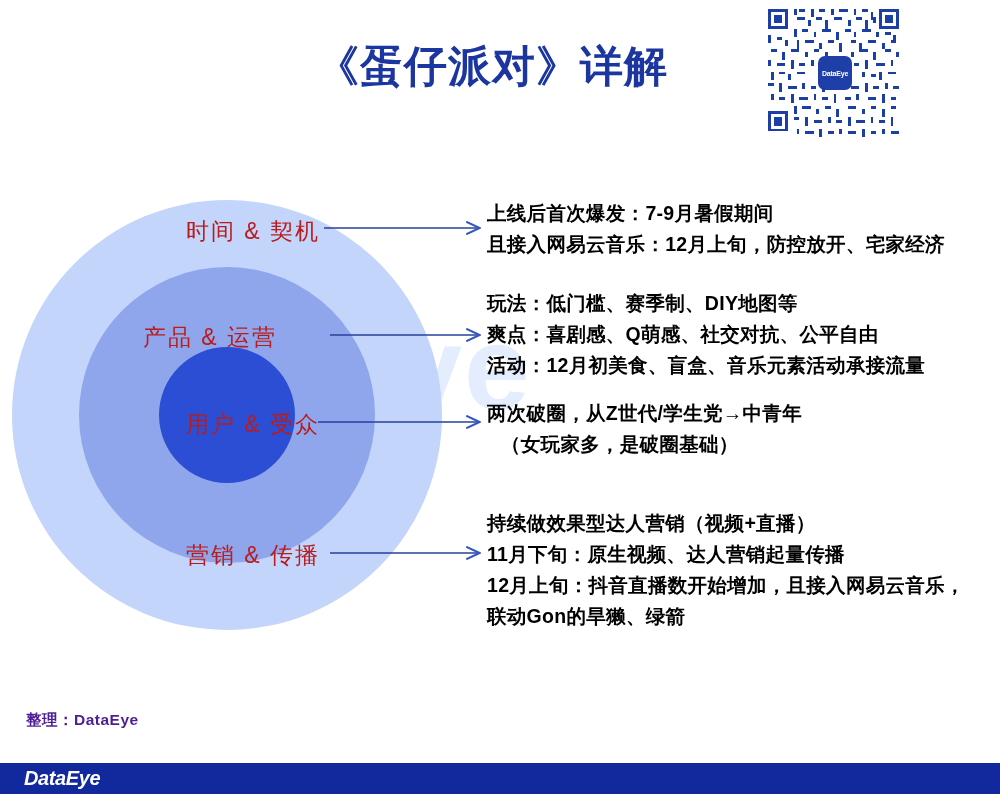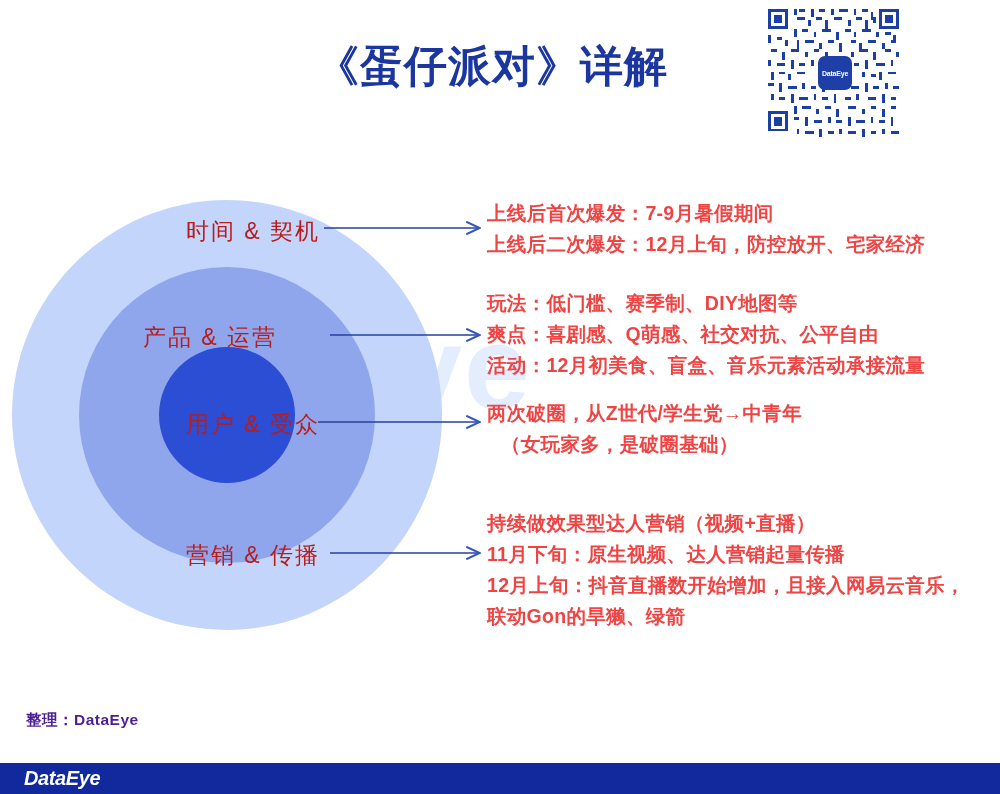--- a/index.html
+++ b/index.html
@@ -57,21 +57,21 @@
   .clabel-1{left:100px;top:322px;width:220px;text-align:center;}
   .clabel-2{left:100px;top:409px;width:220px;}
   .clabel-3{left:100px;top:540px;width:220px;}
 
   
   .connectors{position:absolute;left:0;top:0;width:1000px;height:794px;pointer-events:none;}
 
   
   .tblock{
     position:absolute;
-    color:#ef4444;font-size:19.5px;font-weight:700;
+    color:#000000;font-size:19.5px;font-weight:700;
     line-height:31px;letter-spacing:0.3px;
     white-space:nowrap;
   }
   .tb-0{left:487px;top:198px;}
   .tb-1{left:487px;top:288px;}
   .tb-2{left:487px;top:398px;}
   .tb-3{left:487px;top:508px;}
   .tb-line{display:block;}
   .tb-indent{padding-left:14px;}
 
@@ -271,21 +271,21 @@
     <g stroke="#24409c" stroke-width="1.6" fill="none" marker-end="url(#ah)">
       <line x1="324" y1="228" x2="479" y2="228"></line>
       <line x1="330" y1="335" x2="479" y2="335"></line>
       <line x1="318" y1="422" x2="479" y2="422"></line>
       <line x1="330" y1="553" x2="479" y2="553"></line>
     </g>
   </svg>
 
   <div class="tblock tb-0">
     <span class="tb-line">上线后首次爆发：7-9月暑假期间</span>
-    <span class="tb-line">上线后二次爆发：12月上旬，防控放开、宅家经济</span>
+    <span class="tb-line">且接入网易云音乐：12月上旬，防控放开、宅家经济</span>
   </div>
 
   <div class="tblock tb-1">
     <span class="tb-line">玩法：低门槛、赛季制、DIY地图等</span>
     <span class="tb-line">爽点：喜剧感、Q萌感、社交对抗、公平自由</span>
     <span class="tb-line">活动：12月初美食、盲盒、音乐元素活动承接流量</span>
   </div>
 
   <div class="tblock tb-2">
     <span class="tb-line">两次破圈，从Z世代/学生党→中青年</span>

